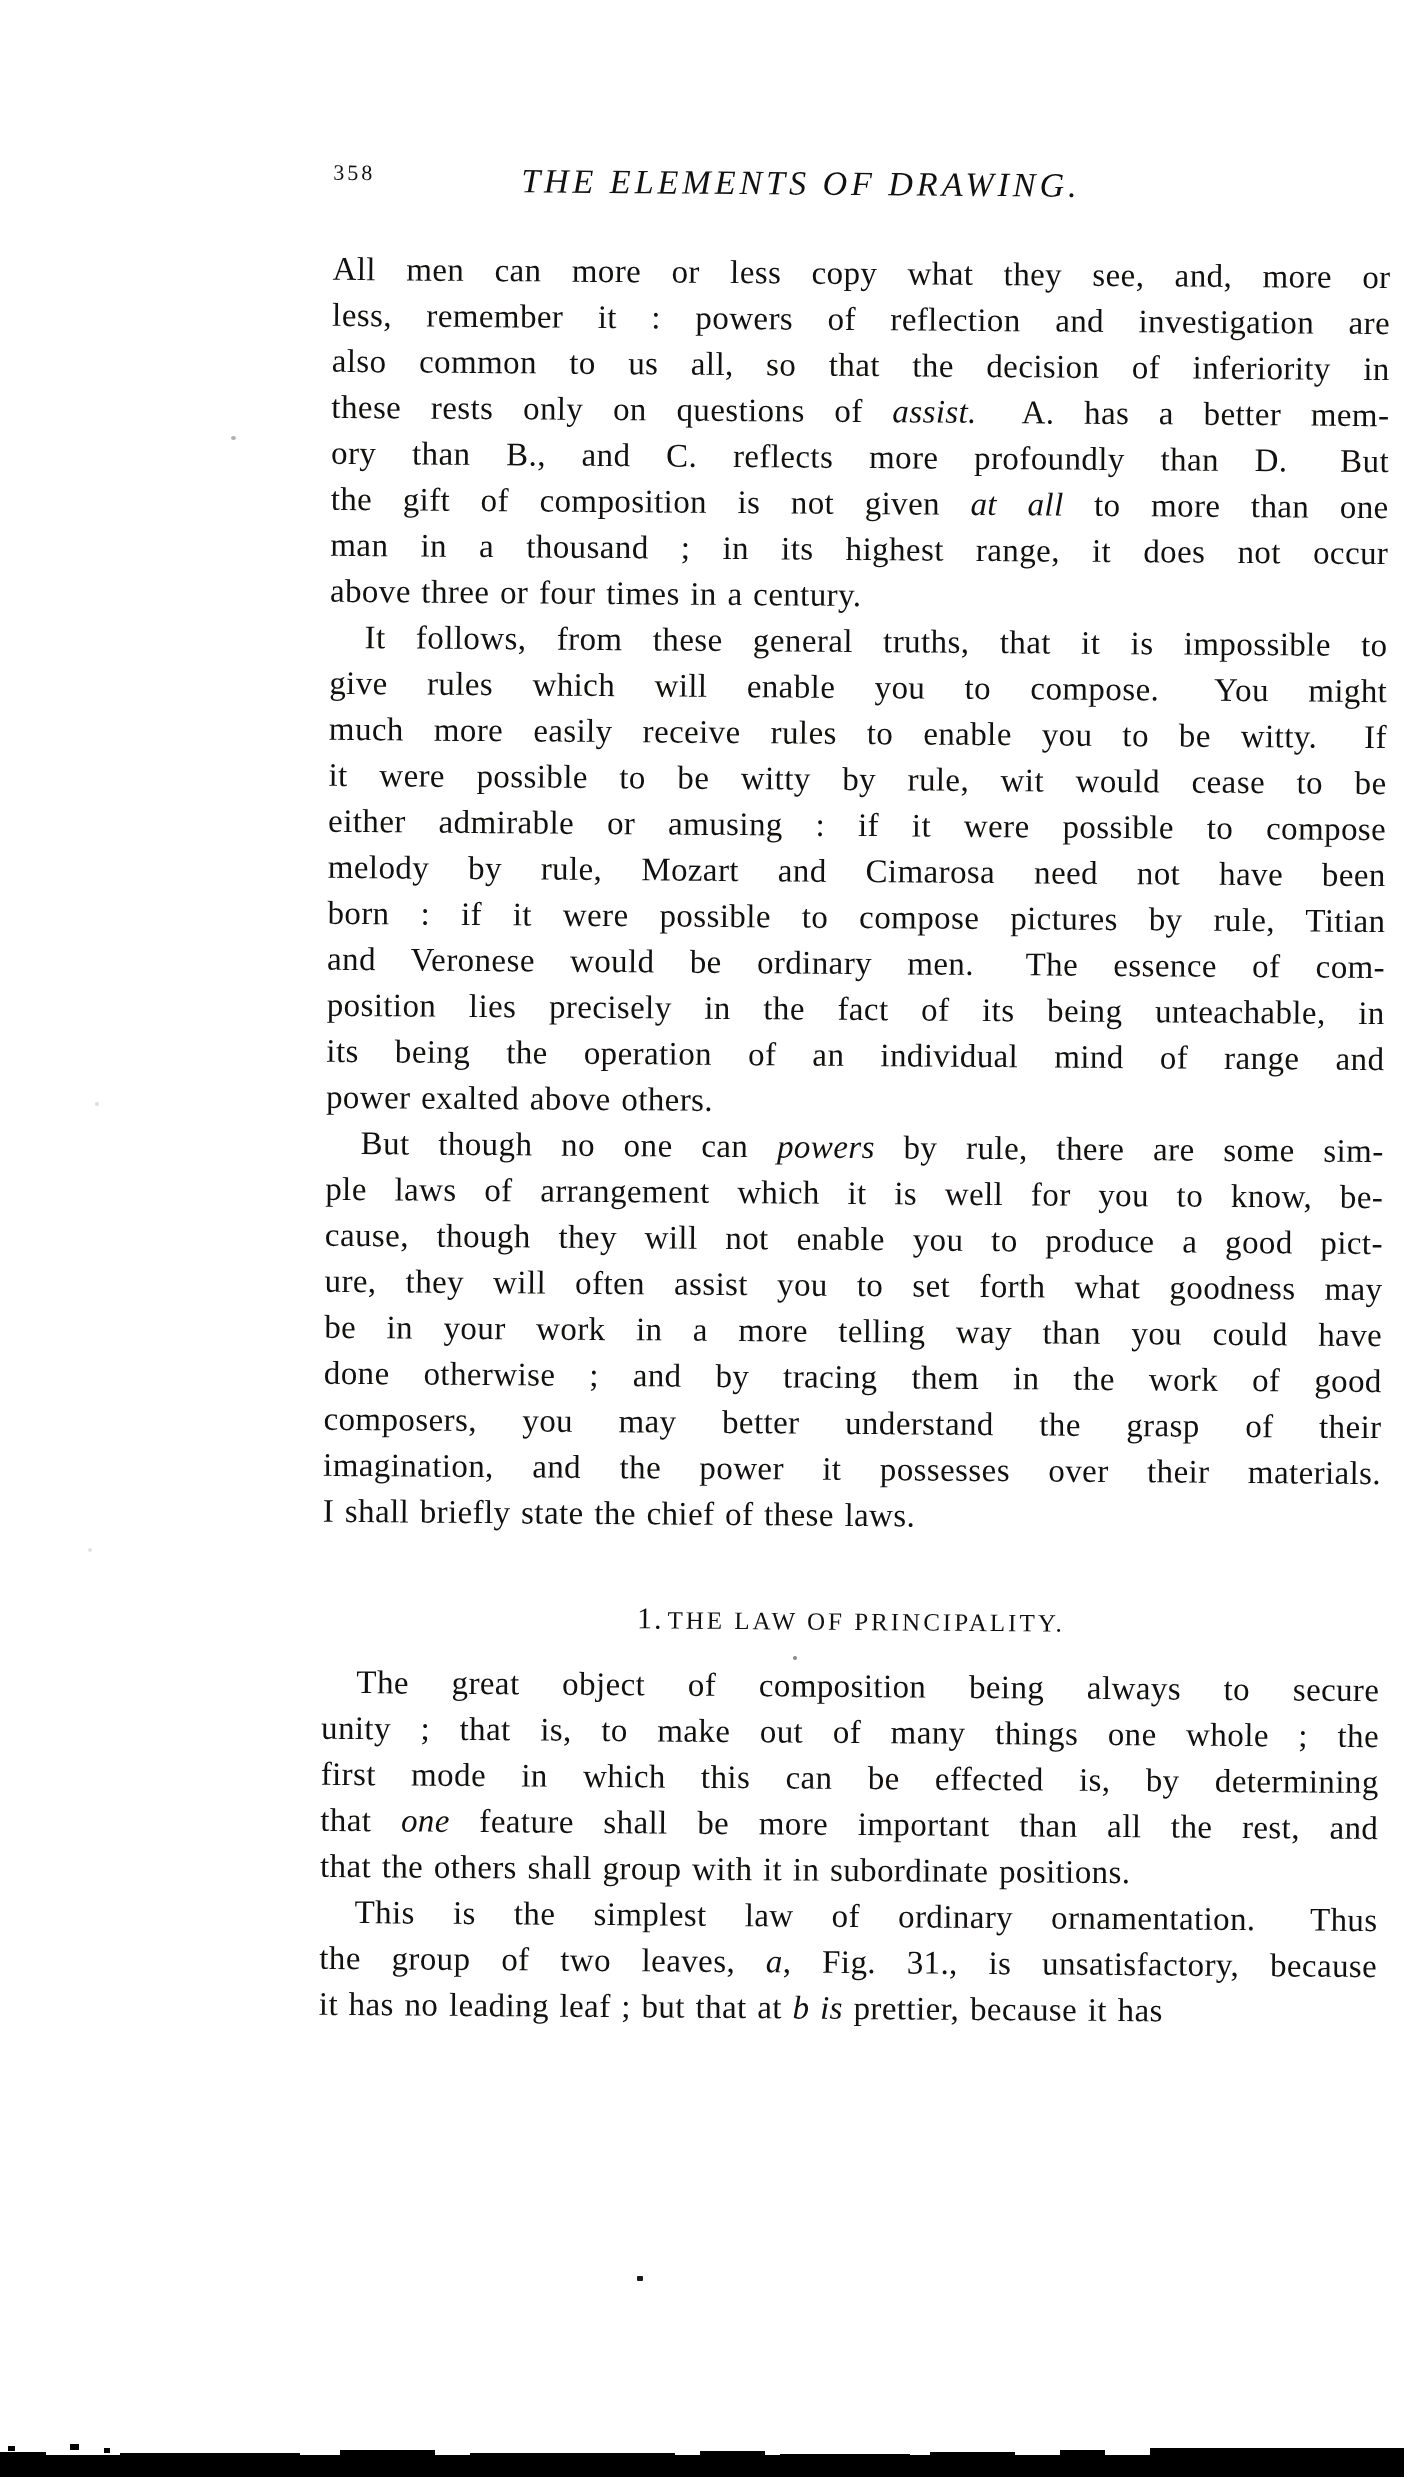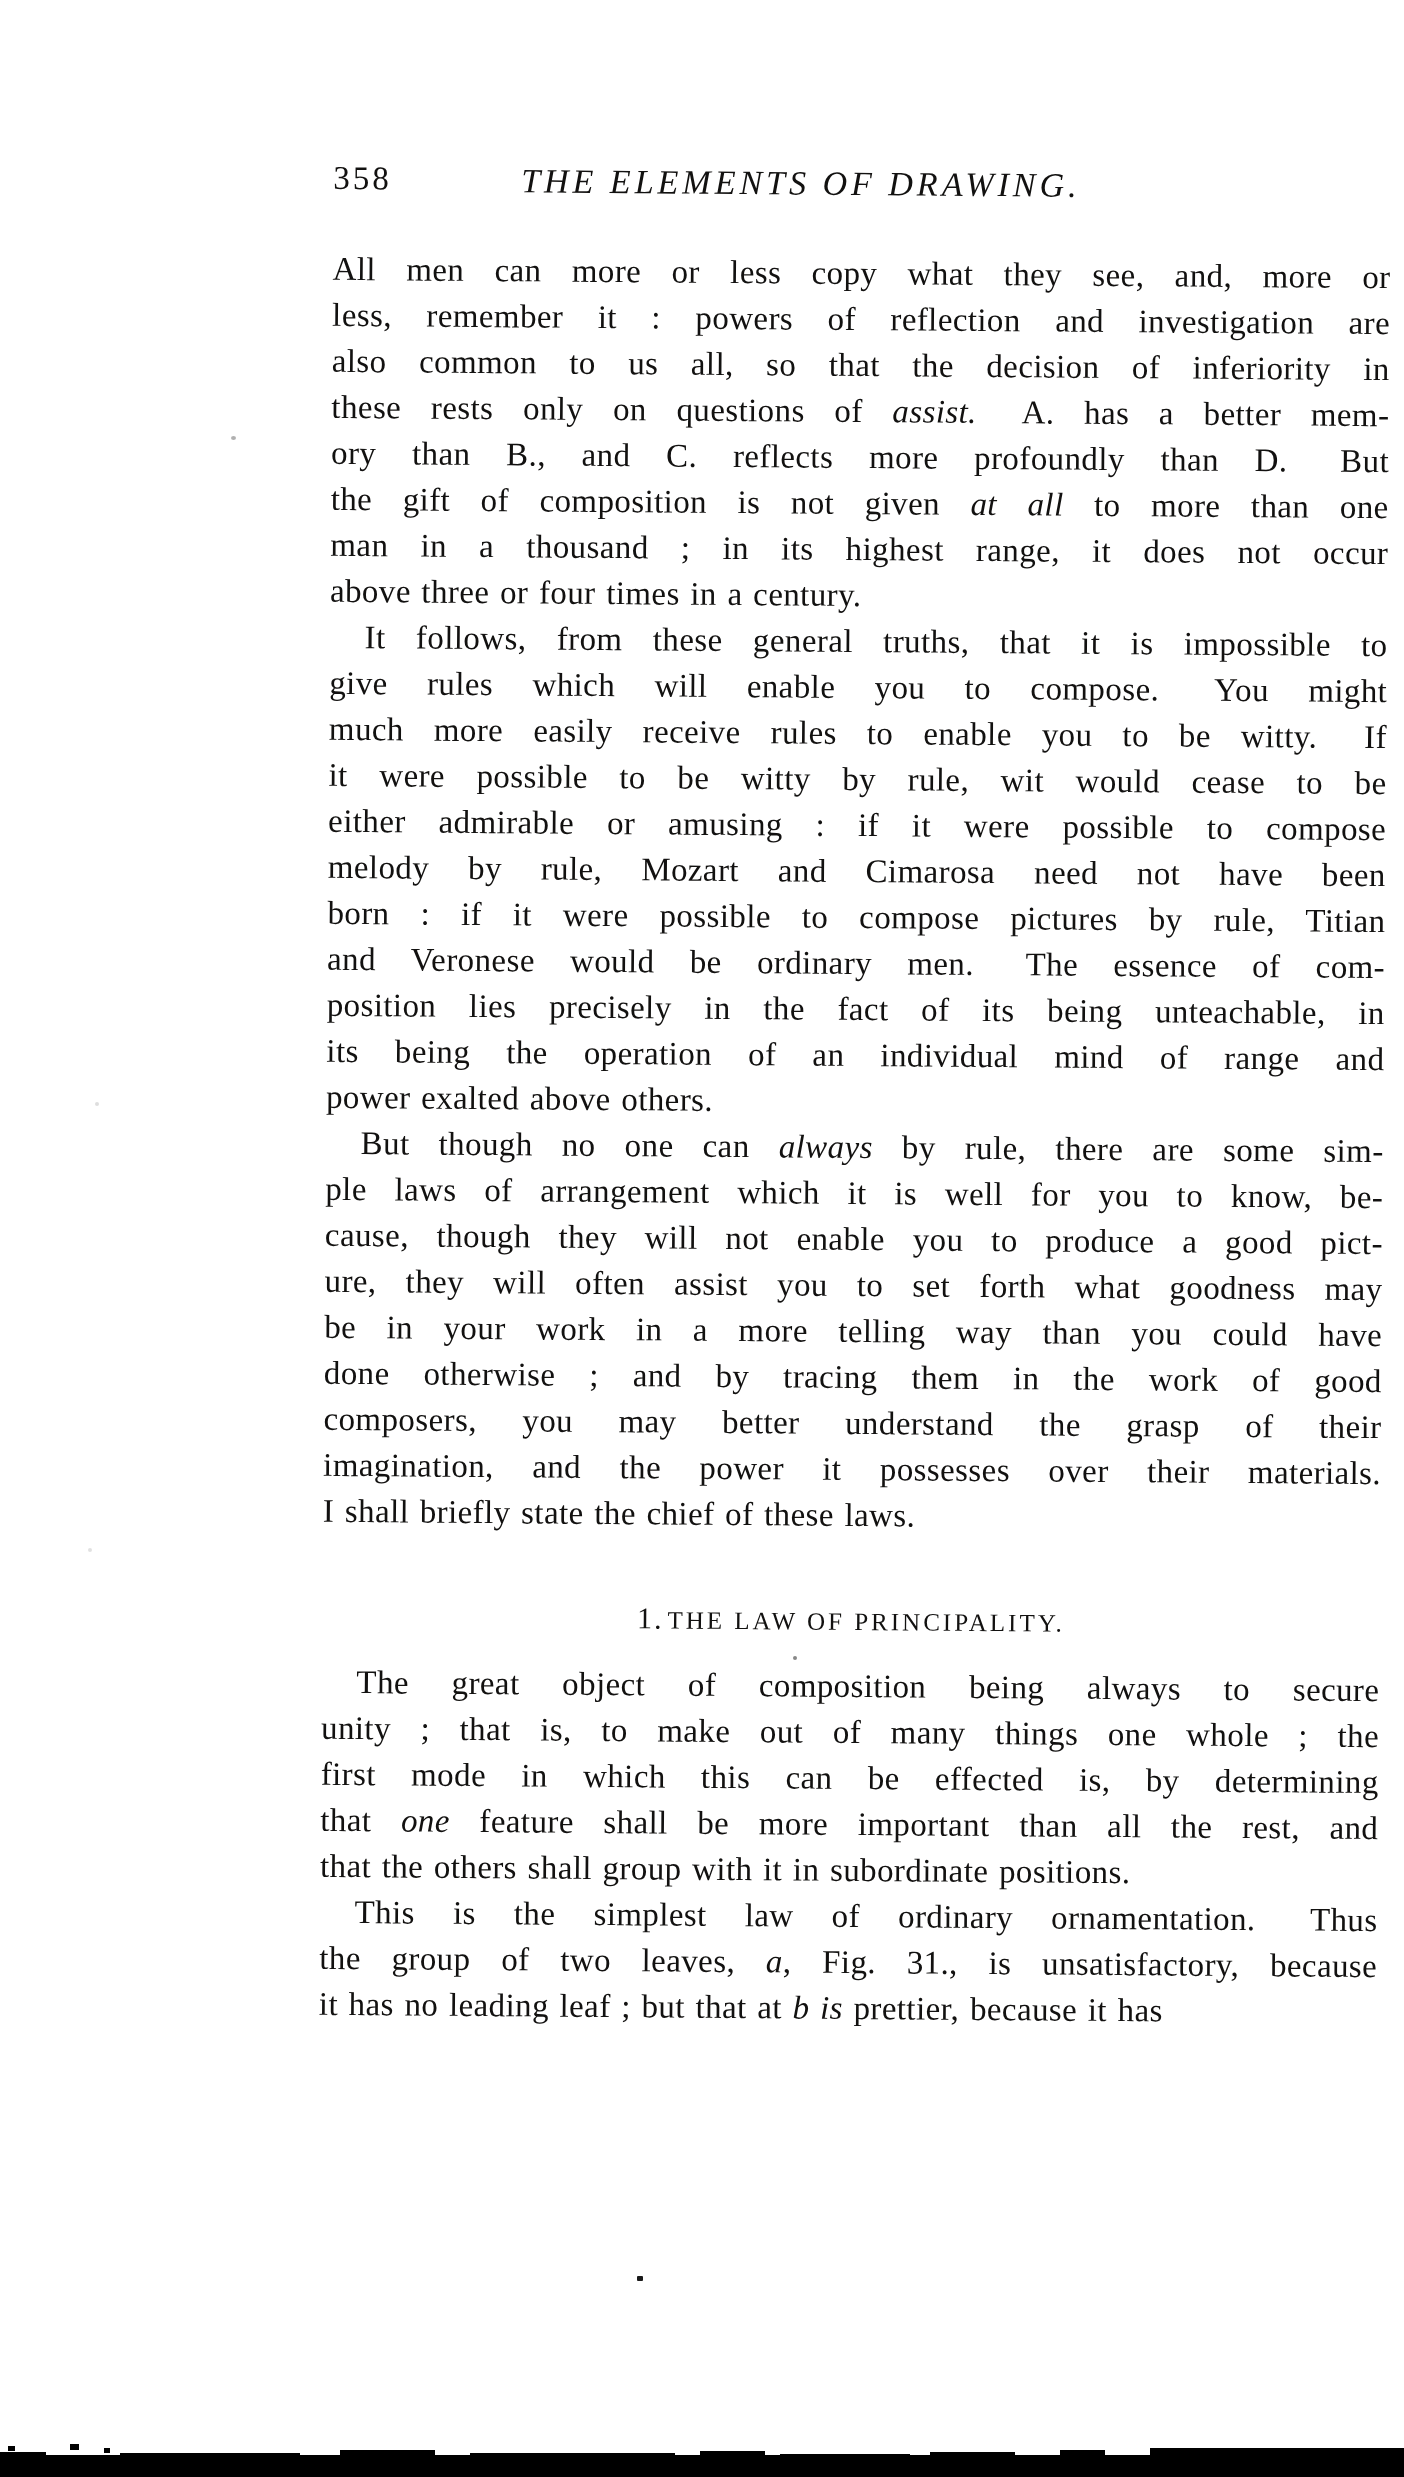--- a/index.html
+++ b/index.html
@@ -13,21 +13,21 @@
   }
   .page{position:absolute;inset:0;}
   
   .skew{
     position:absolute;inset:0;
     transform:rotate(0.45deg);
     transform-origin:350px 210px;
   }
   .page-number{
     position:absolute;left:333px;top:160px;
-    font-size:33px;letter-spacing:3px;
+    font-size:22px;letter-spacing:3px;
   }
   .running-title{
     position:absolute;left:521px;top:161px;
     font-size:34px;font-style:italic;
     letter-spacing:4px;white-space:nowrap;
   }
   .text-block{
     position:absolute;left:333px;top:246px;width:1058px;
   }
   .line{
@@ -81,21 +81,21 @@
             <div class="line j"><span>it were possible to be witty by rule, wit would cease to be</span></div>
             <div class="line j"><span>either admirable or amusing : if it were possible to compose</span></div>
             <div class="line j"><span>melody by rule, Mozart and Cimarosa need not have been</span></div>
             <div class="line j"><span>born : if it were possible to compose pictures by rule, Titian</span></div>
             <div class="line j"><span>and Veronese would be ordinary men.  The essence of com-</span></div>
             <div class="line j"><span>position lies precisely in the fact of its being unteachable, in</span></div>
             <div class="line j"><span>its being the operation of an individual mind of range and</span></div>
             <div class="line"><span>power exalted above others.</span></div>
           </div>
           <div>
-            <div class="line j ind"><span>But though no one can </span><span class="it">always</span><span> by rule, there are some sim-</span></div>
+            <div class="line j ind"><span>But though no one can </span><span class="it">powers</span><span> by rule, there are some sim-</span></div>
             <div class="line j"><span>ple laws of arrangement which it is well for you to know, be-</span></div>
             <div class="line j"><span>cause, though they will not enable you to produce a good pict-</span></div>
             <div class="line j"><span>ure, they will often assist you to set forth what goodness may</span></div>
             <div class="line j"><span>be in your work in a more telling way than you could have</span></div>
             <div class="line j"><span>done otherwise ; and by tracing them in the work of good</span></div>
             <div class="line j"><span>composers, you may better understand the grasp of their</span></div>
             <div class="line j"><span>imagination, and the power it possesses over their materials.</span></div>
             <div class="line"><span>I shall briefly state the chief of these laws.</span></div>
           </div>
         </div>

